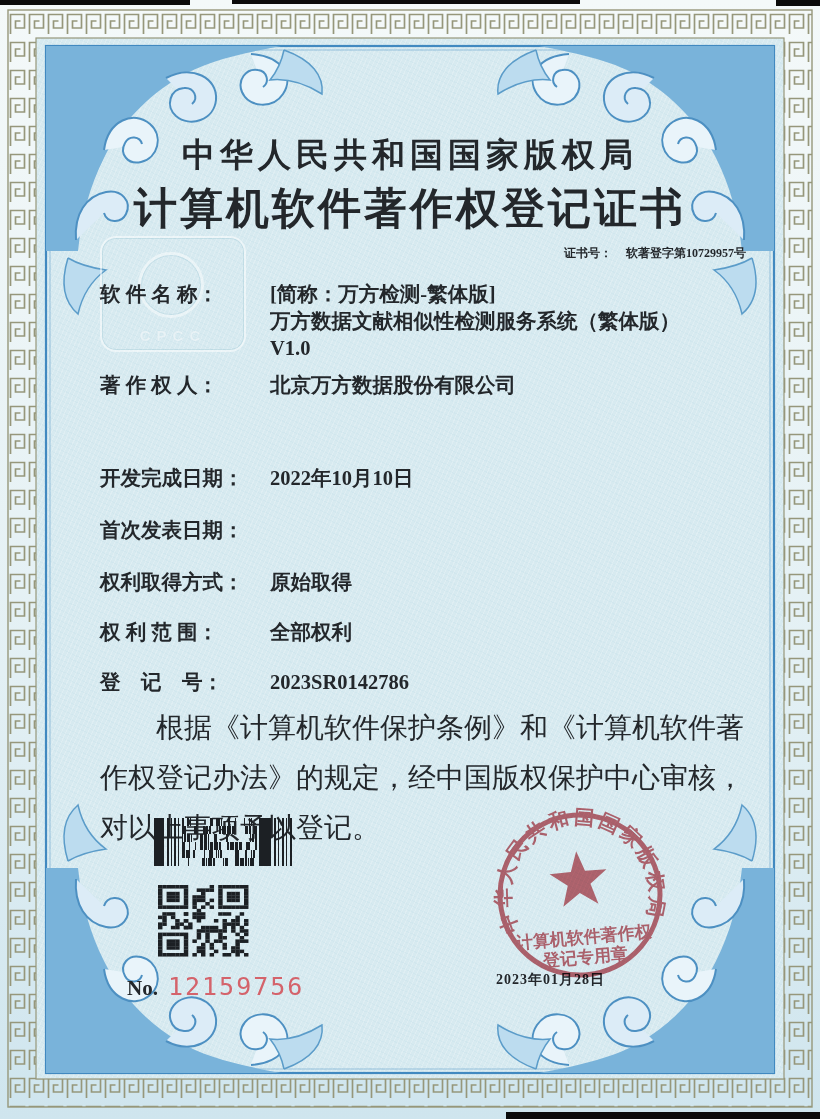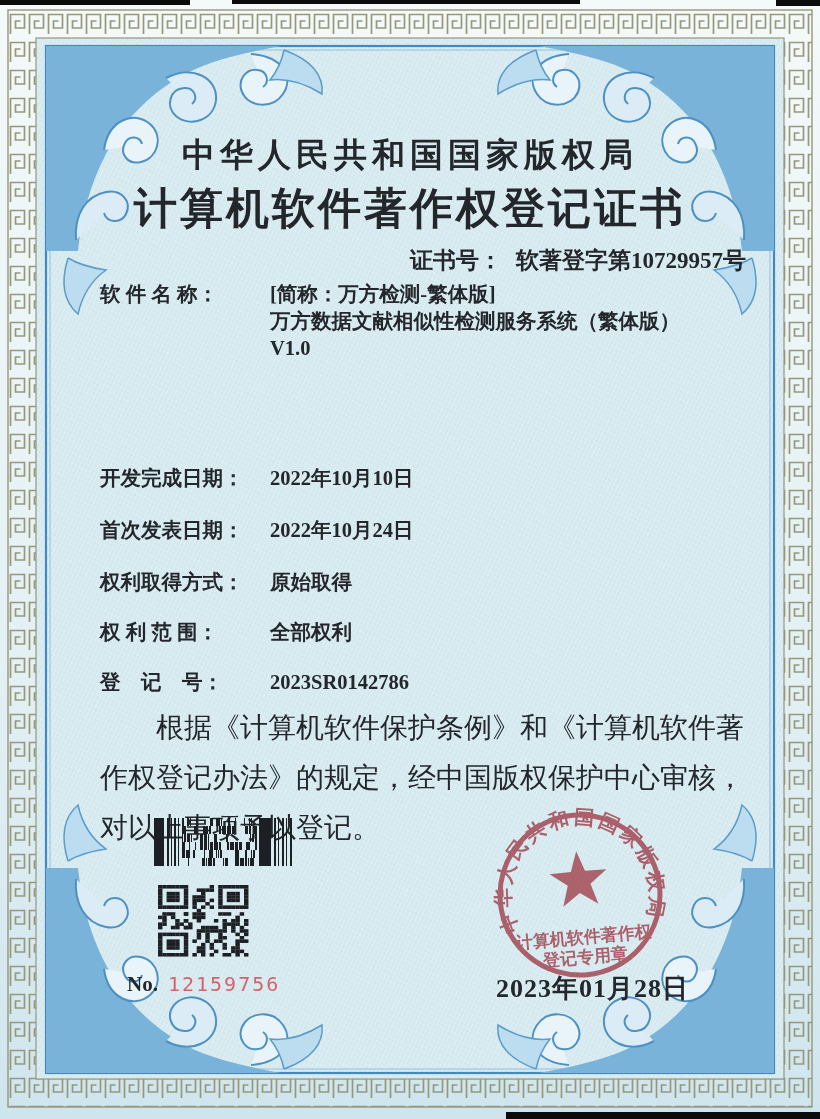--- a/index.html
+++ b/index.html
@@ -21,34 +21,34 @@
   .wm .ring{position:absolute;left:36px;top:14px;width:60px;height:60px;border-radius:50%;
       border:3px solid rgba(255,255,255,.6);box-shadow:inset 0 0 0 1px rgba(120,175,195,.25);}
   .wm .lbl{position:absolute;left:0;right:0;bottom:6px;text-align:center;
       font-family:"Liberation Sans",sans-serif;font-weight:bold;letter-spacing:6px;
       color:rgba(255,255,255,.75);text-shadow:0 0 1px rgba(120,175,195,.4);font-size:15px;}
   
   .authority{position:absolute;left:0;width:820px;top:133px;text-align:center;
       font-size:33px;font-weight:700;letter-spacing:5px;}
   .cert-title{position:absolute;left:0;width:820px;top:180px;text-align:center;
       font-size:43px;font-weight:700;letter-spacing:3px;}
-  .certno{position:absolute;right:74px;top:245px;font-size:23px;font-weight:700;}
+  .certno{position:absolute;right:74px;top:245px;font-size:12px;font-weight:700;}
   .certno .v{margin-left:14px;}
   
   .row{position:absolute;left:100px;display:flex;font-size:20.5px;font-weight:700;line-height:27px;font-family:Liberation Serif, serif;}
   .row .lbl{width:170px;flex:none;}
   .row .val div{white-space:nowrap;}
   
   .statement{position:absolute;left:100px;width:644px;top:703px;font-size:28px;
       font-weight:400;line-height:50px;text-align:justify;text-indent:2em;}
   
   .serial{position:absolute;left:127px;top:972px;font-size:21px;font-weight:700;}
   .serial .num{color:#d4636b;font-family:"DejaVu Sans Mono",monospace;font-weight:400;
-      letter-spacing:2px;margin-left:10px;font-size:20px;}
-  .issue-date{position:absolute;left:496px;top:971px;font-size:26px;font-weight:700;letter-spacing:1px;}
+      letter-spacing:2px;margin-left:10px;font-size:25px;}
+  .issue-date{position:absolute;left:496px;top:971px;font-size:14px;font-weight:700;letter-spacing:1px;}
   .codes{position:absolute;}
   #seal{position:absolute;left:477px;top:792px;mix-blend-mode:multiply;opacity:.88;}
 </style>
 </head>
 <body>
 
 <div id="cert">
 
   <div class="paper"></div>
 
@@ -79,42 +79,49 @@
     <use href="#flourishTL" transform="translate(774,46) scale(-1,1)"></use>
     <use href="#flourishTL" transform="translate(46,1073) scale(1,-1)"></use>
     <use href="#flourishTL" transform="translate(774,1073) scale(-1,-1)"></use>
   </svg>
 
   <div class="artifact" style="left:0;top:0;width:190px;height:5px"></div>
   <div class="artifact" style="left:232px;top:0;width:348px;height:4px"></div>
   <div class="artifact" style="left:776px;top:0;width:44px;height:6px"></div>
   <div class="artifact" style="left:506px;top:1112px;width:314px;height:7px"></div>
 
+  <div class="wm">
+    <div class="ring"></div>
+    <div class="lbl">CPCC</div>
+  </div>
 
   <div class="authority">中华人民共和国国家版权局</div>
   <div class="cert-title">计算机软件著作权登记证书</div>
   <div class="certno">
     <span>证书号：</span><span class="v">软著登字第10729957号</span>
   </div>
 
   <div class="row" style="top:281px">
     <span class="lbl">软 件 名 称：</span>
     <span class="val">
       <div>[简称：万方检测-繁体版]</div>
       <div>万方数据文献相似性检测服务系统（繁体版）</div>
       <div>V1.0</div>
     </span>
   </div>
+  <div class="row" style="top:372px">
+    <span class="lbl">著 作 权 人：</span>
+    <span class="val">北京万方数据股份有限公司</span>
+  </div>
   <div class="row" style="top:465px">
     <span class="lbl">开发完成日期：</span>
     <span class="val">2022年10月10日</span>
   </div>
   <div class="row" style="top:517px">
     <span class="lbl">首次发表日期：</span>
-    <span class="val">2022年10月24日</span>
   </div>
   <div class="row" style="top:569px">
     <span class="lbl">权利取得方式：</span>
     <span class="val">原始取得</span>
   </div>
   <div class="row" style="top:619px">
     <span class="lbl">权 利 范 围：</span>
     <span class="val">全部权利</span>
   </div>
   <div class="row" style="top:669px">

